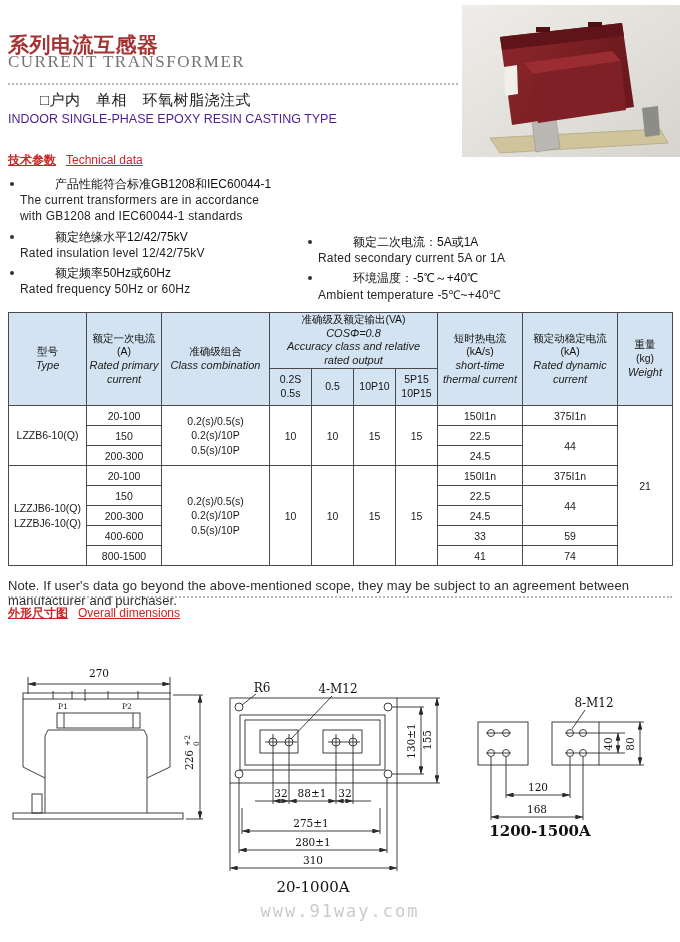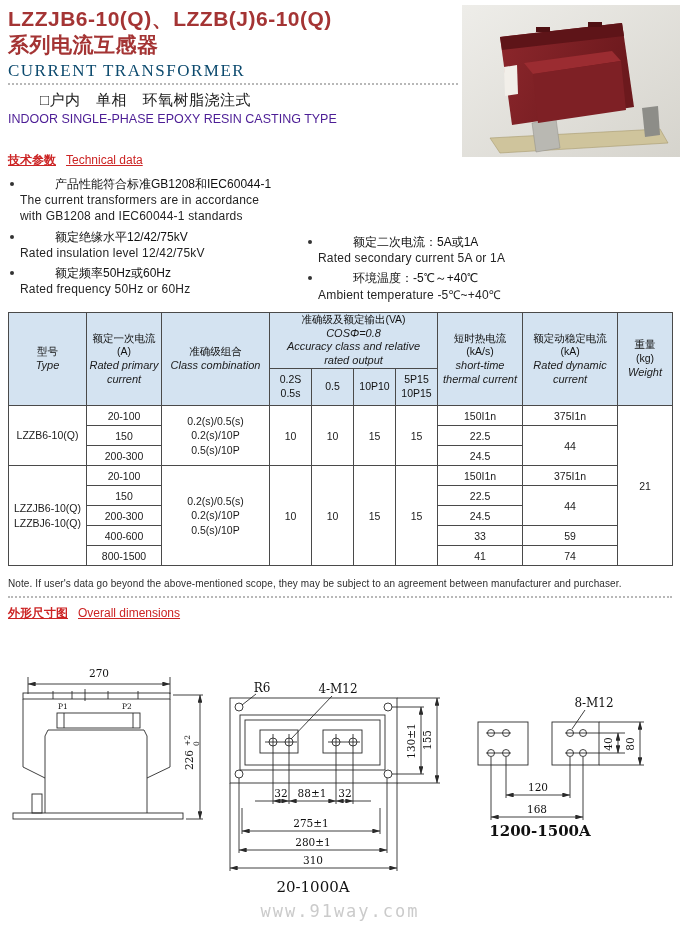--- a/index.html
+++ b/index.html
@@ -3,21 +3,21 @@
 <meta charset="utf-8">
 <style>
   html,body{margin:0;padding:0;background:#fff;}
   .page{position:relative;width:680px;height:942px;background:#ffffff;overflow:hidden;
         font-family:"Liberation Sans",sans-serif;color:#1a1a1a;}
   .abs{position:absolute;}
 
   
   .title-line{left:8px;font-weight:bold;font-size:21px;letter-spacing:.5px;color:#a43434;white-space:nowrap;}
   #title1{top:5px;} #title2{top:31px;}
-  #ct-sub{left:8px;top:61px;font-family:"Liberation Serif",serif;font-size:17px;color:#0c4a6e;letter-spacing:1.5px;}
+  #ct-sub{left:8px;top:52px;font-family:"Liberation Serif",serif;font-size:17px;color:#737373;letter-spacing:1.5px;}
   .dotline{border-bottom:2px dotted #b8b8b8;height:0;}
   #dot1{left:8px;top:83px;width:450px;}
   #type-zh{left:20px;top:91px;font-size:15px;font-weight:normal;letter-spacing:.5px;padding-left:20px;}
   #type-en{left:8px;top:112px;font-size:12.5px;color:#4c1d95;}
 
   
   #photo{left:462px;top:5px;}
 
   
   .sec-head{font-size:12px;color:#cc2424;white-space:nowrap;text-decoration:underline;}
@@ -37,41 +37,40 @@
   #spec-table th,#spec-table td{border:1px solid #4a4a4a;padding:0;text-align:center;vertical-align:middle;font-weight:normal;}
   #spec-table thead th{background:#d4e3f1;}
   #spec-table .h-zh{font-size:10.5px;line-height:1.3;color:#111;}
   #spec-table .h-en{font-size:11px;line-height:1.25;color:#1a1a1a;font-style:italic;}
   #spec-table tbody td{font-size:10.5px;height:19px;background:#fff;}
   #spec-table .multiline div{font-size:10.5px;line-height:1.35;}
   tr.hrow1{height:56px;} tr.hrow2{height:37px;}
 
   
   #note-zh{left:8px;top:563px;font-size:11.5px;color:#111;}
-  #note-en{left:8px;top:578px;font-size:10px;color:#2e2e2e;letter-spacing:.1px;}
+  #note-en{left:8px;top:578px;font-size:13px;color:#2e2e2e;letter-spacing:.1px;}
   #dot2{left:8px;top:596px;width:664px;}
   #dim-head{left:8px;top:605px;}
 
   
   #drawings{left:0;top:650px;}
   .dimtxt{font-family:"DejaVu Serif",serif;font-size:10.5px;fill:#111;}
   .lbltxt{font-family:"DejaVu Serif",serif;font-size:12px;fill:#111;}
   .captxt{font-family:"DejaVu Serif",serif;font-size:15px;fill:#111;}
   .smalltxt{font-family:"DejaVu Serif",serif;font-size:7.5px;fill:#111;}
 
   
   #watermark{left:0;top:901px;width:680px;text-align:center;
              font-family:"DejaVu Sans Mono",monospace;font-size:17px;color:#cbcbcb;letter-spacing:2px;}
 </style>
 </head>
 <body>
 
 <div class="page">
 
-  <div class="abs title-line" id="title1">LZZJB6-10(Q)、LZZB(J)6-10(Q)</div>
   <div class="abs title-line" id="title2">系列电流互感器</div>
   <div class="abs" id="ct-sub">CURRENT TRANSFORMER</div>
   <div class="abs dotline" id="dot1"></div>
   <div class="abs" id="type-zh">□户内　单相　环氧树脂浇注式</div>
   <div class="abs" id="type-en">INDOOR SINGLE-PHASE EPOXY RESIN CASTING TYPE</div>
 
   <svg class="abs" id="photo" width="218" height="152" viewBox="0 0 218 152">
     <defs>
       <linearGradient id="bgg" x1="0" y1="0" x2="1" y2="1">
         <stop offset="0" stop-color="#eeede9"></stop>

